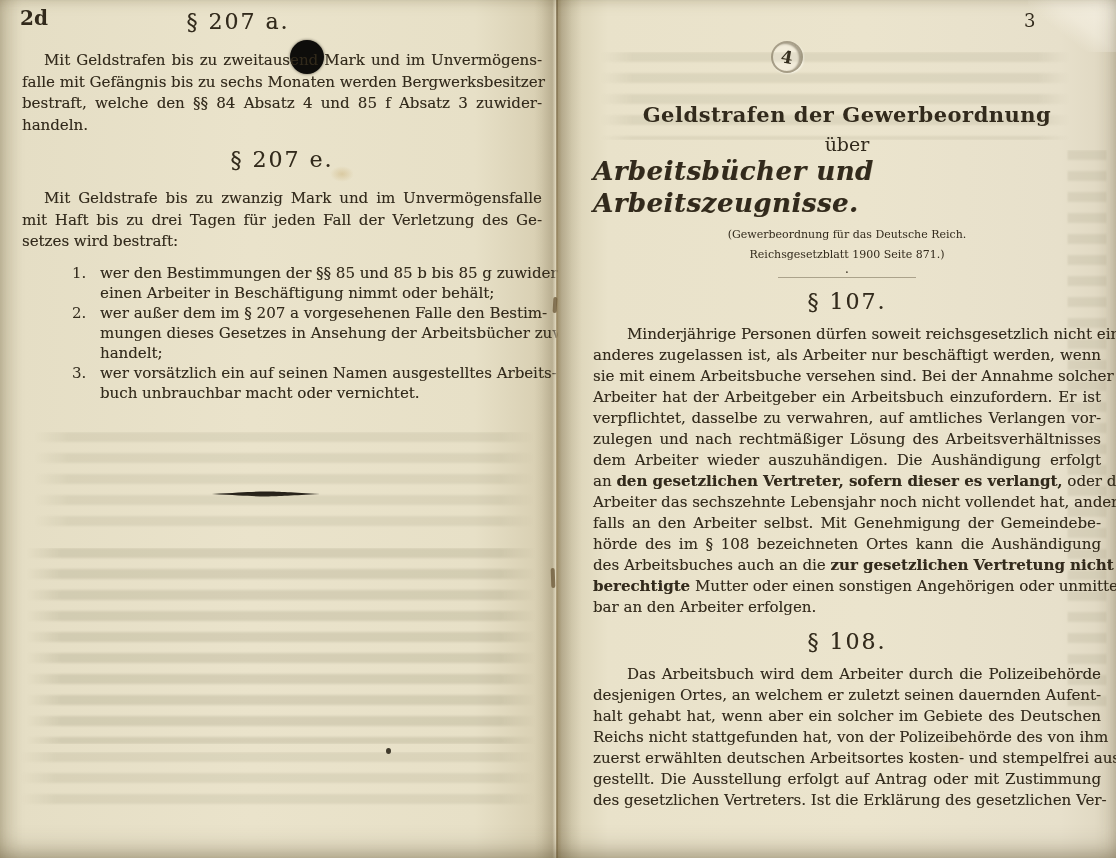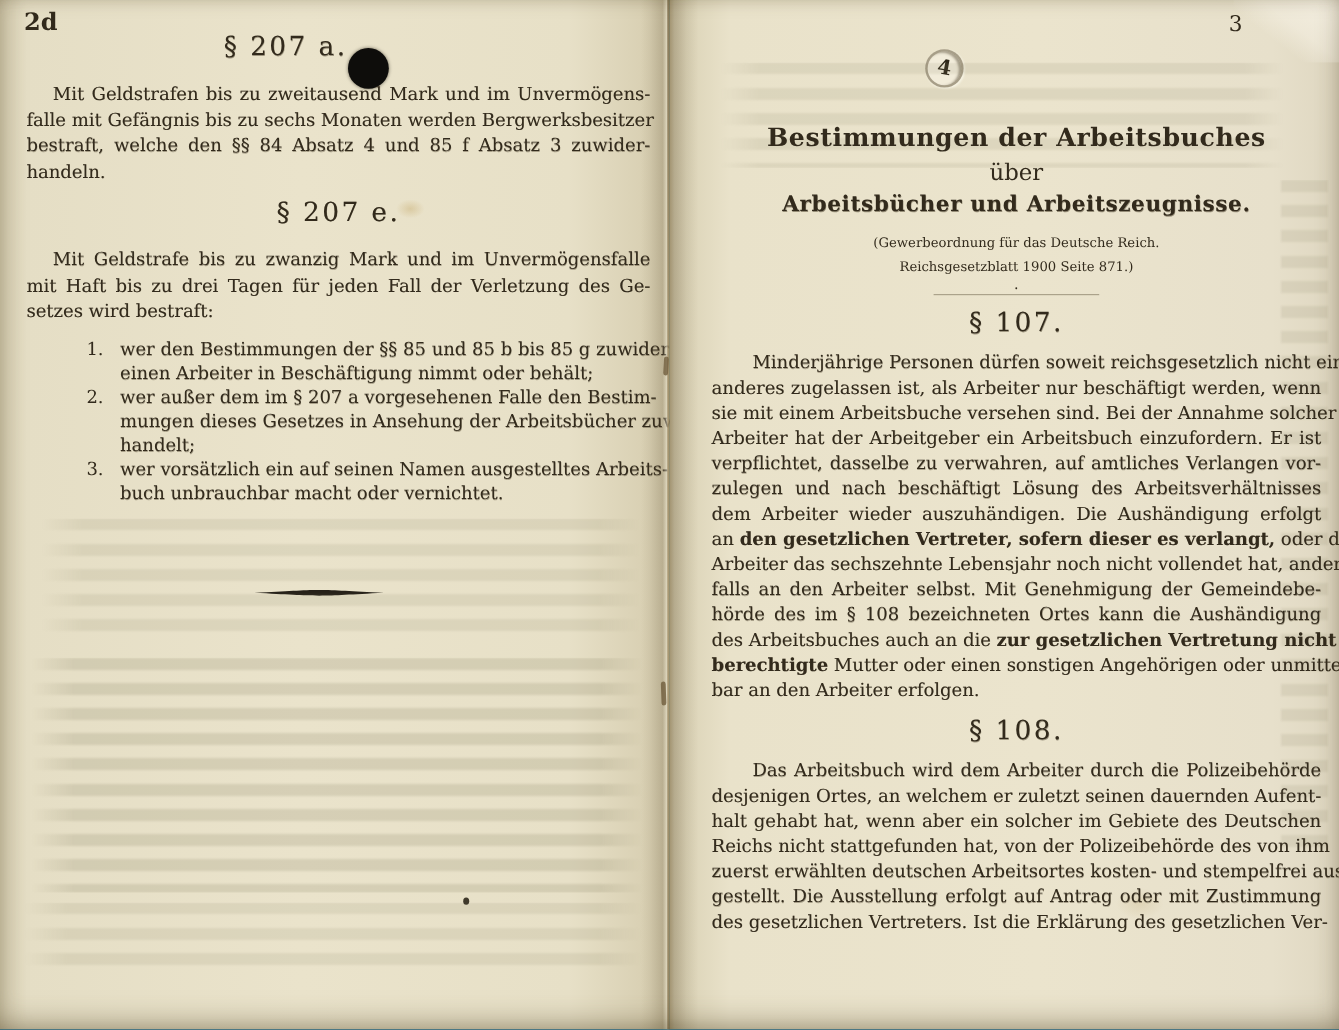--- a/index.html
+++ b/index.html
@@ -12,21 +12,21 @@
   .page-left {
     left:0; width:558px;
     background:linear-gradient(90deg,#d8d0b4 0%,#e5dec5 4%,#eae3cb 45%,#e7e0c7 85%,#d8cfb2 97%,#c6bc9e 100%);
   }
   .page-right {
     left:558px; width:558px;
     background:linear-gradient(90deg,#c6bc9e 0%,#dcd4b8 2.5%,#e9e2ca 9%,#ebe4cd 55%,#e7e0cb 90%,#ded6c0 100%);
   }
   
   .content { position:absolute; top:0; }
-  .content-left  { left:22px; width:520px; padding-top:26px; }
+  .content-left  { left:22px; width:520px; padding-top:8px; }
   .content-right { left:35px; width:508px; padding-top:102px; }
   .line {
     font-size:15px; white-space:nowrap;
     text-align:justify; text-align-last:justify; text-justify:inter-word;
     text-shadow:0.25px 0.25px 0 rgba(48,38,18,0.35);
   }
   .content-left  .line { line-height:21.5px; }
   .content-right .line { line-height:21px; }
   .line.last { text-align-last:left; }
   .content-left  .line.indent { text-indent:22px; }
@@ -41,21 +41,21 @@
   .para { margin:0 0 10px; }
   .content-left .para { margin-bottom:10px; }
   .list { margin-top:2px; }
   .list-item { position:relative; padding-left:78px; }
   .list-item .num { position:absolute; left:50px; top:0; font-size:15px; line-height:20px; }
   .list-item .line { line-height:20px; }
   b { font-weight:bold; }
   
   .kicker { font-size:21px; font-weight:bold; line-height:25px; text-align:center; letter-spacing:0.5px; }
   .connector { margin-top:8px; font-size:19px; line-height:18px; text-align:center; }
-  .main-title { margin-top:2px; font-size:18px; font-weight:bold; line-height:32px; text-align:center; letter-spacing:0.5px; text-shadow:0.4px 0.4px 0 rgba(48,38,18,0.45); }
+  .main-title { margin-top:2px; font-size:26px; font-weight:bold; line-height:32px; letter-spacing:0.5px; text-shadow:0.4px 0.4px 0 rgba(48,38,18,0.45);font-style:italic; }
   .subtitle { margin-top:6px; font-size:11px; line-height:20px; text-align:center; }
   .dot-sep { line-height:8px; font-size:12px; text-align:center; }
   .short-rule { width:138px; height:1px; background:rgba(118,110,86,0.55); margin:4px auto 0; }
   
   .pn-left  { position:absolute; left:20px; top:6px; font-size:20px; font-weight:bold; }
   .pn-right { position:absolute; left:466px; top:10px; font-size:18px; }
   
   .hole-black {
     position:absolute; left:290px; top:40px; width:34px; height:34px;
     border-radius:50%; background:#0e0d0b; box-shadow:0 0 3px rgba(20,15,5,0.6);
@@ -165,38 +165,38 @@
 
     <div class="hole-punched">
       <span class="hole-num">4</span>
     </div>
 
     <div class="ghost faint" style="left:42px; top:52px; width:470px; height:88px;"></div>
     <div class="ghost faint" style="left:508px; top:150px; width:42px; height:560px;"></div>
     <div class="speck stain2" style="left:372px;"></div>
 
     <div class="content content-right">
-      <div class="kicker">Bestimmungen der Arbeitsbuches</div>
+      <div class="kicker">Geldstrafen der Gewerbeordnung</div>
       <div class="connector">über</div>
       <div class="main-title">Arbeitsbücher und Arbeitszeugnisse.</div>
       <div class="subtitle">
         <div>(Gewerbeordnung für das Deutsche Reich.</div>
         <div>Reichsgesetzblatt 1900 Seite 871.)</div>
       </div>
       <div class="dot-sep">.</div>
       <div class="short-rule"></div>
       <div id="right-blocks">
           <div class="sec-heading">§ 107.</div>
           <div class="para">
             <div class="line indent"><span>Minderjährige Personen dürfen soweit reichsgesetzlich nicht ein</span></div>
             <div class="line"><span>anderes zugelassen ist, als Arbeiter nur beschäftigt werden, wenn</span></div>
             <div class="line"><span>sie mit einem Arbeitsbuche versehen sind.  Bei der Annahme solcher</span></div>
             <div class="line"><span>Arbeiter hat der Arbeitgeber ein Arbeitsbuch einzufordern.  Er ist</span></div>
             <div class="line"><span>verpflichtet, dasselbe zu verwahren, auf amtliches Verlangen vor-</span></div>
-            <div class="line"><span>zulegen und nach beschäftigt Lösung des Arbeitsverhältnisses</span></div>
+            <div class="line"><span>zulegen und nach rechtmäßiger Lösung des Arbeitsverhältnisses</span></div>
             <div class="line"><span>dem Arbeiter wieder auszuhändigen.  Die Aushändigung erfolgt</span></div>
             <div class="line"><span>an </span><b>den gesetzlichen Vertreter, sofern dieser es verlangt,</b><span> oder der</span></div>
             <div class="line"><span>Arbeiter das sechszehnte Lebensjahr noch nicht vollendet hat, andern-</span></div>
             <div class="line"><span>falls an den Arbeiter selbst.  Mit Genehmigung der Gemeindebe-</span></div>
             <div class="line"><span>hörde des im § 108 bezeichneten Ortes kann die Aushändigung</span></div>
             <div class="line"><span>des Arbeitsbuches auch an die </span><b>zur gesetzlichen Vertretung nicht</b></div>
             <div class="line"><b>berechtigte</b><span> Mutter oder einen sonstigen Angehörigen oder unmittel-</span></div>
             <div class="line last"><span>bar an den Arbeiter erfolgen.</span></div>
           </div>
           <div class="sec-heading">§ 108.</div>

